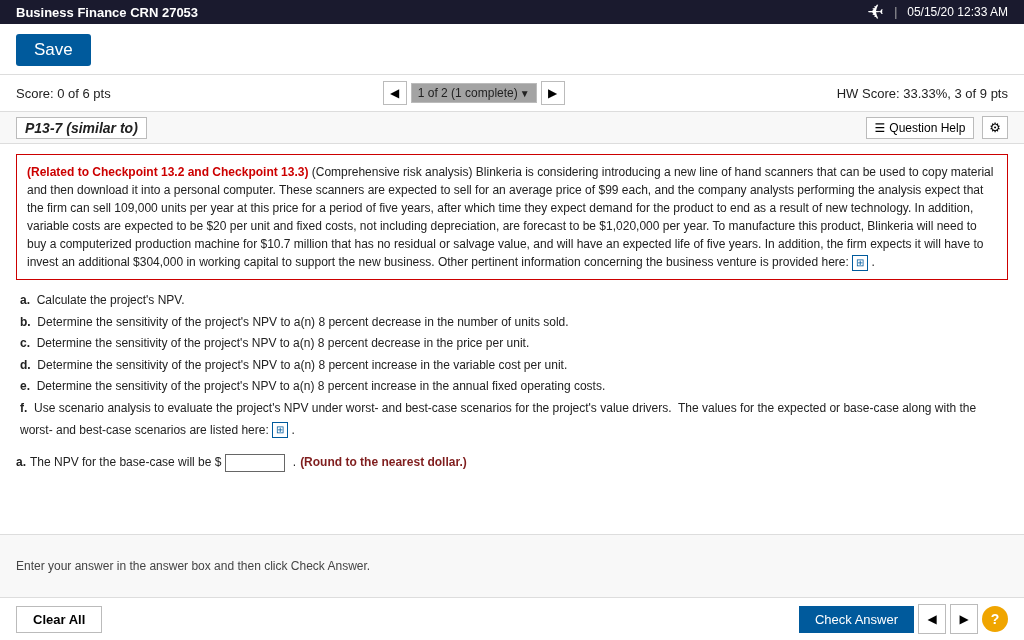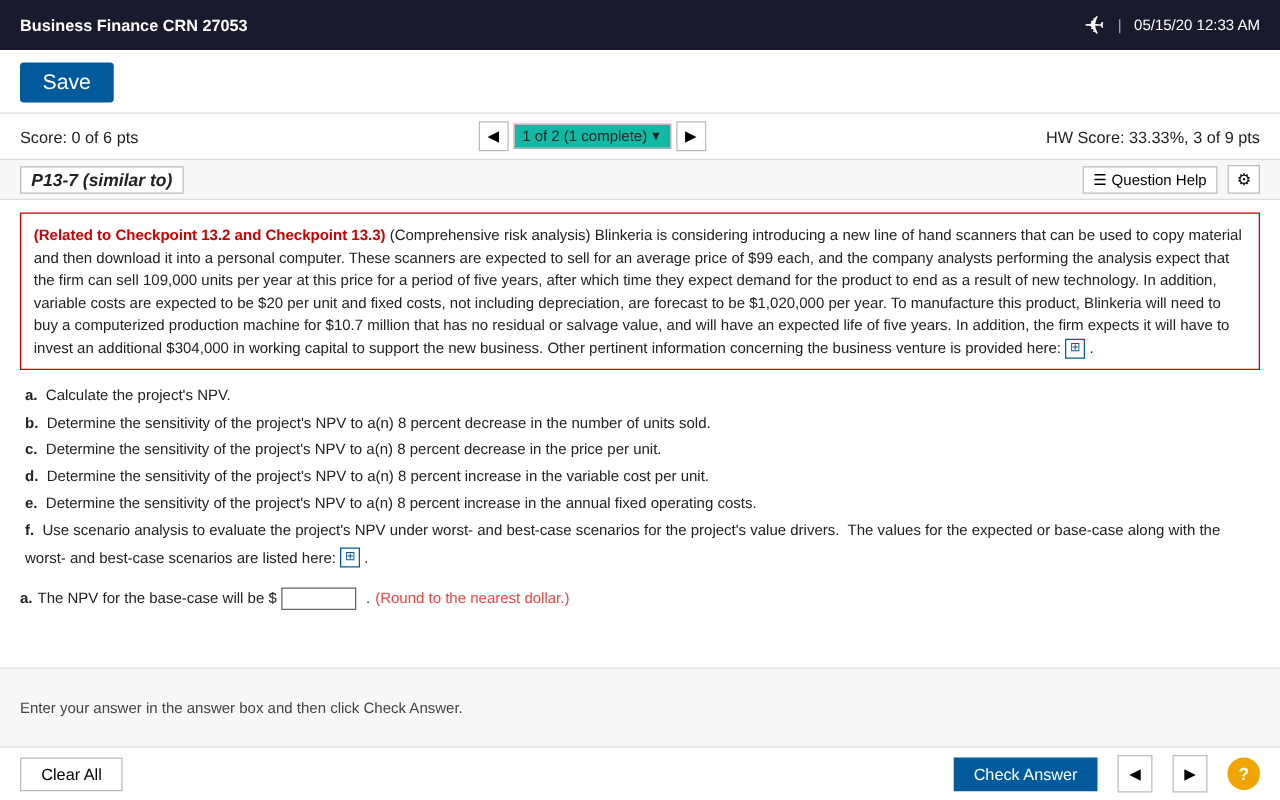--- a/index.html
+++ b/index.html
@@ -6,21 +6,21 @@
     body { font-family: Arial, sans-serif; font-size: 13px; color: #222; background: #fff; width: 1024px; height: 640px; overflow: hidden; display: flex; flex-direction: column; }
 
     
     .top-nav {
       background: #1a1a2e;
       color: #fff;
       display: flex;
       align-items: center;
       justify-content: space-between;
       padding: 0 16px;
-      height: 40px;
+      height: 24px;
       flex-shrink: 0;
     }
     .top-nav-left { font-size: 13px; font-weight: bold; }
     .top-nav-right { display: flex; align-items: center; gap: 10px; font-size: 12px; }
     .nav-plane { font-size: 20px; transform: scaleX(-1); display: inline-block; }
     .nav-divider { color: #aaa; }
 
     
     .page-header {
       display: flex;
@@ -58,21 +58,21 @@
       width: 24px; height: 24px;
       cursor: pointer;
       display: flex; align-items: center; justify-content: center;
       font-size: 12px;
     }
     .page-indicator {
       display: flex; align-items: center; gap: 2px;
       border: 1px solid #bbb;
       padding: 2px 6px;
       font-size: 12px;
-      background: #14b8a6;
+      background: #a3a3a3;
     }
     .dropdown-arrow { font-size: 10px; }
     .score-right { font-size: 13px; }
 
     
     .question-bar {
       display: flex;
       align-items: center;
       justify-content: space-between;
       padding: 4px 16px;
@@ -147,21 +147,21 @@
       line-height: 1.6;
       margin-top: 8px;
     }
     .answer-row { display: flex; align-items: center; gap: 4px; }
     .answer-input {
       width: 60px;
       border: 1px solid #666;
       padding: 1px 4px;
       font-size: 12px;
     }
-    .round-note { color: #ef4444; font-style: normal; }
+    .round-note { color: #7f1d1d; font-style: normal; font-weight: bold; }
 
     
     .bottom-bar {
       border-top: 1px solid #ddd;
       background: #f8f8f8;
       padding: 24px 16px;
       font-size: 12px;
       color: #444;
       flex-shrink: 0;
     }
@@ -190,22 +190,23 @@
       border-radius: 2px;
     }
     .parts-label { font-size: 13px; font-weight: bold; }
     .action-bar-center { display: flex; align-items: center; }
     .clear-all-btn {
       border: 1px solid #bbb;
       background: #fff;
       padding: 5px 16px;
       font-size: 13px;
       cursor: pointer;
-    }
-    .action-bar-right { display: flex; align-items: center; gap: 16px; }
+      font-weight: bold;
+    }
+    .action-bar-right { display: flex; align-items: center; gap: 4px; }
     .check-answer-btn {
       background: #005a9c;
       color: #fff;
       border: none;
       padding: 6px 16px;
       font-size: 13px;
       cursor: pointer;
     }
     .nav-small-btn {
       border: 1px solid #bbb;

